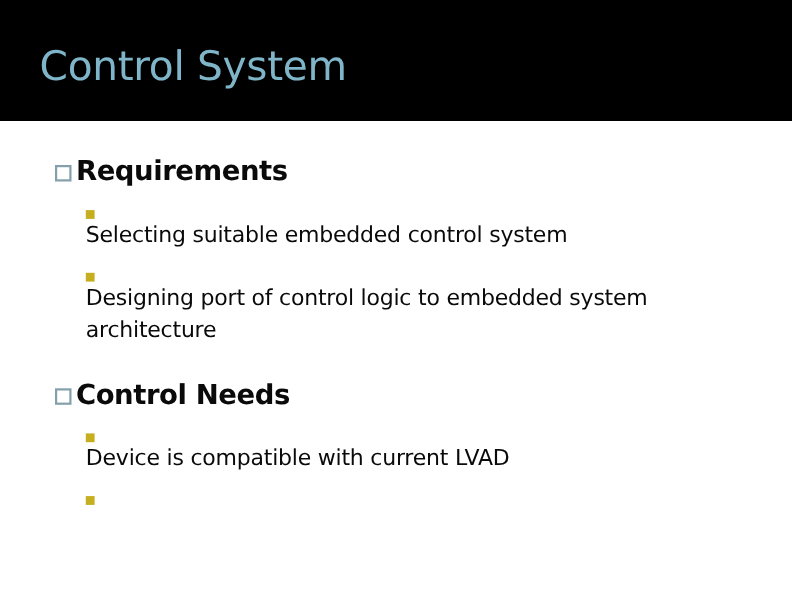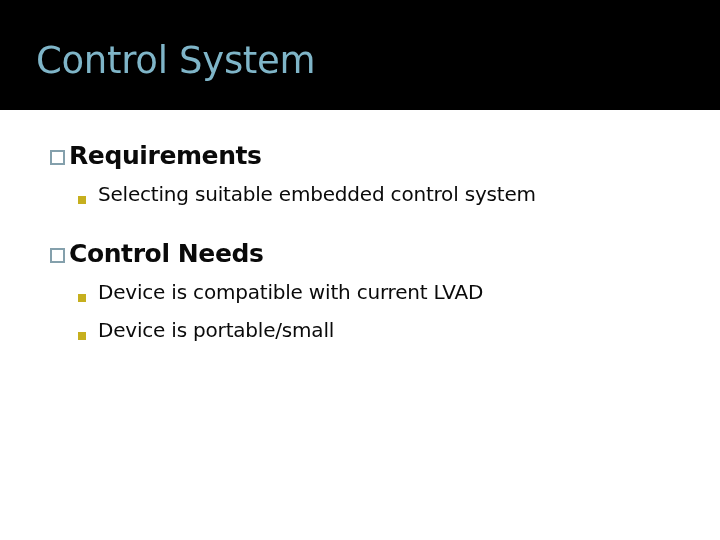--- a/index.html
+++ b/index.html
@@ -77,24 +77,25 @@
     color: #0a0a0a;
     line-height: 32px;
     letter-spacing: -0.4px;
   }
 
   .level2-group {
     margin-top: 4px;
   }
   .level2 {
     display: flex;
-    align-items: center;
+    align-items: flex-start;
     margin-left: 78px;
     margin-top: 9px;
     max-width: 540px;
+    flex-direction: column;
   }
   .level2-group .level2:first-child {
     margin-top: 8px;
   }
   .bullet-square-solid {
     flex: 0 0 auto;
     width: 8px;
     height: 8px;
     background: #C6AF1E;
     margin-top: 11px;
@@ -123,32 +124,35 @@
     <div class="level1">
       <span class="bullet-square-hollow"></span>
       <span class="level1-text">Requirements</span>
     </div>
 
     <div class="level2-group">
       <div class="level2">
         <span class="bullet-square-solid"></span>
         <span class="level2-text">Selecting suitable embedded control system</span>
       </div>
+      <div class="level2">
+        <span class="bullet-square-solid"></span>
+        <span class="level2-text">Designing port of control logic to embedded system architecture</span>
+      </div>
     </div>
 
     <div class="level1">
       <span class="bullet-square-hollow"></span>
       <span class="level1-text">Control Needs</span>
     </div>
 
     <div class="level2-group">
       <div class="level2">
         <span class="bullet-square-solid"></span>
         <span class="level2-text">Device is compatible with current LVAD</span>
       </div>
       <div class="level2">
         <span class="bullet-square-solid"></span>
-        <span class="level2-text">Device is portable/small</span>
       </div>
     </div>
 
   </div>
 </div>
 
 </body></html>

